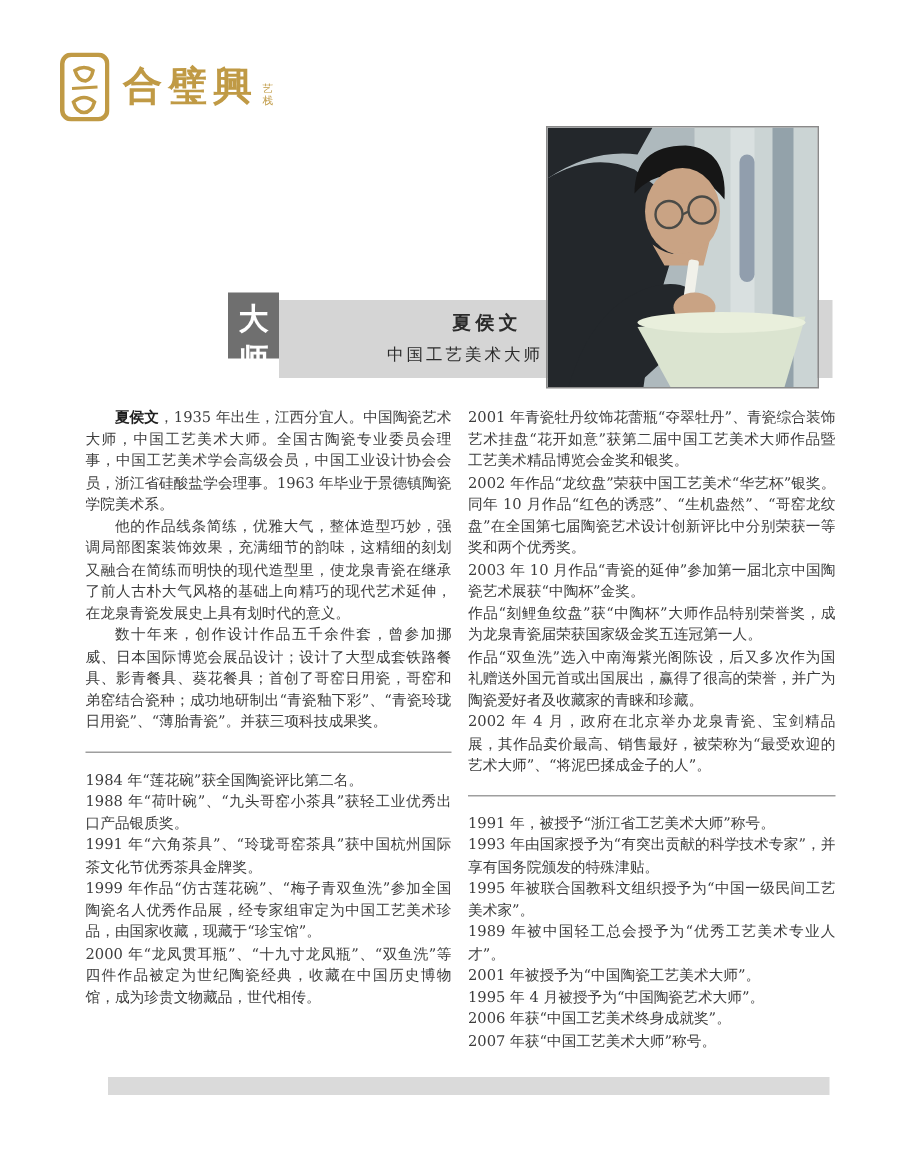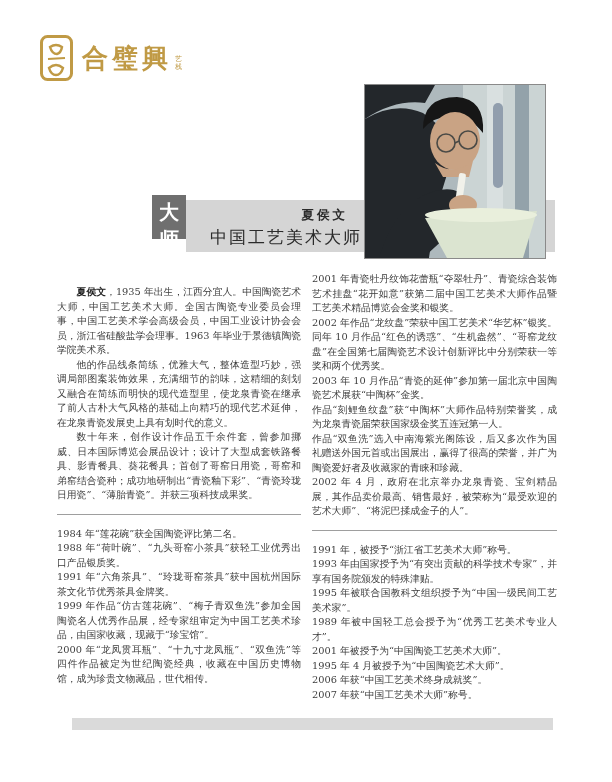--- a/index.html
+++ b/index.html
@@ -30,30 +30,30 @@
   }
   .band {
     position:absolute; left:186px; top:200px; width:369px; height:52px;
     background:#d5d5d5;
   }
   .name-block {
     position:absolute; left:186px; top:203px; width:176px; text-align:right;
     color:#2b2b2b; font-family:"DejaVu Sans", sans-serif;
   }
   .artist-name { font-size:12.5px; font-weight:bold; letter-spacing:3px; line-height:23px; padding-right:14px; }
-  .artist-title { font-size:17px; letter-spacing:2px; line-height:22px;text-align:right; }
+  .artist-title { font-size:11px; letter-spacing:2px; line-height:22px;text-align:right; }
 
   .photo {
     position:absolute; left:365px; top:85px; width:180px; height:173px;
     outline:1px solid #8a8a8a;
   }
   .photo svg { display:block; }
 
   
-  .col-left  { position:absolute; left:57px;  top:285px; width:244px; }
+  .col-left  { position:absolute; left:57px;  top:272px; width:244px; }
   .col-right { position:absolute; left:312px; top:272px; width:245px; }
   p.body {
     margin:0; font-size:9.8px; line-height:14.5px; color:#3d3d3d;
     text-align:justify;
   }
   p.indent { text-indent:2em; }
   b.lead { color:#1f1f1f; }
   .divider {
     border:none; border-top:1px solid #9e9e9e; margin:11px 0 12px 0; height:0;
   }

